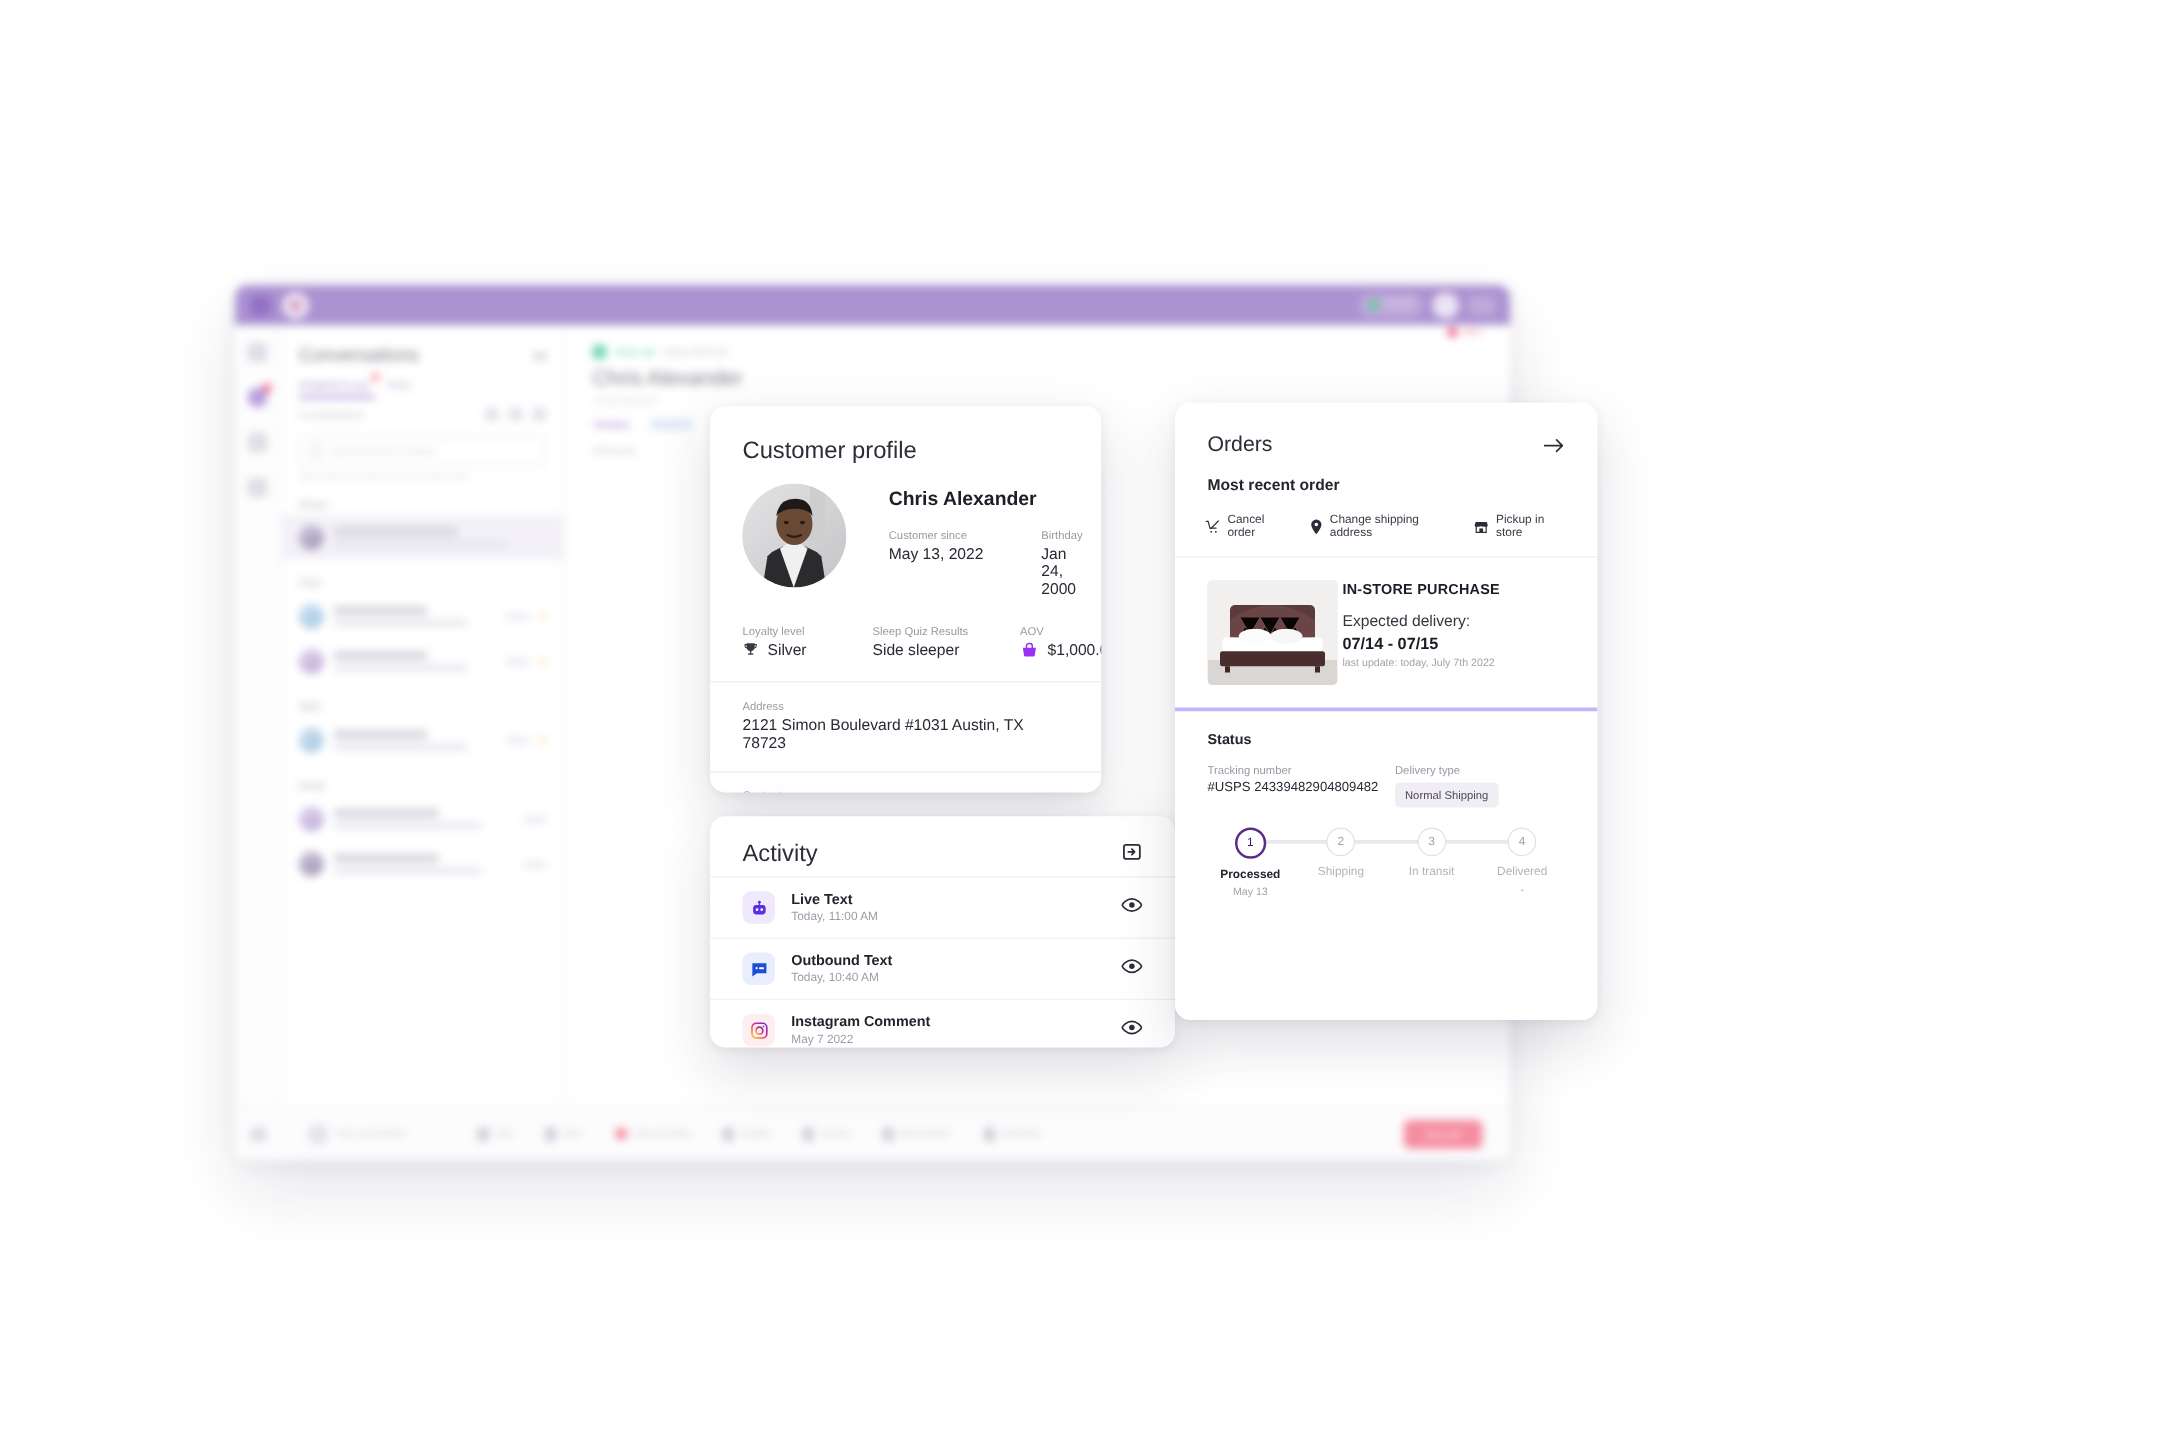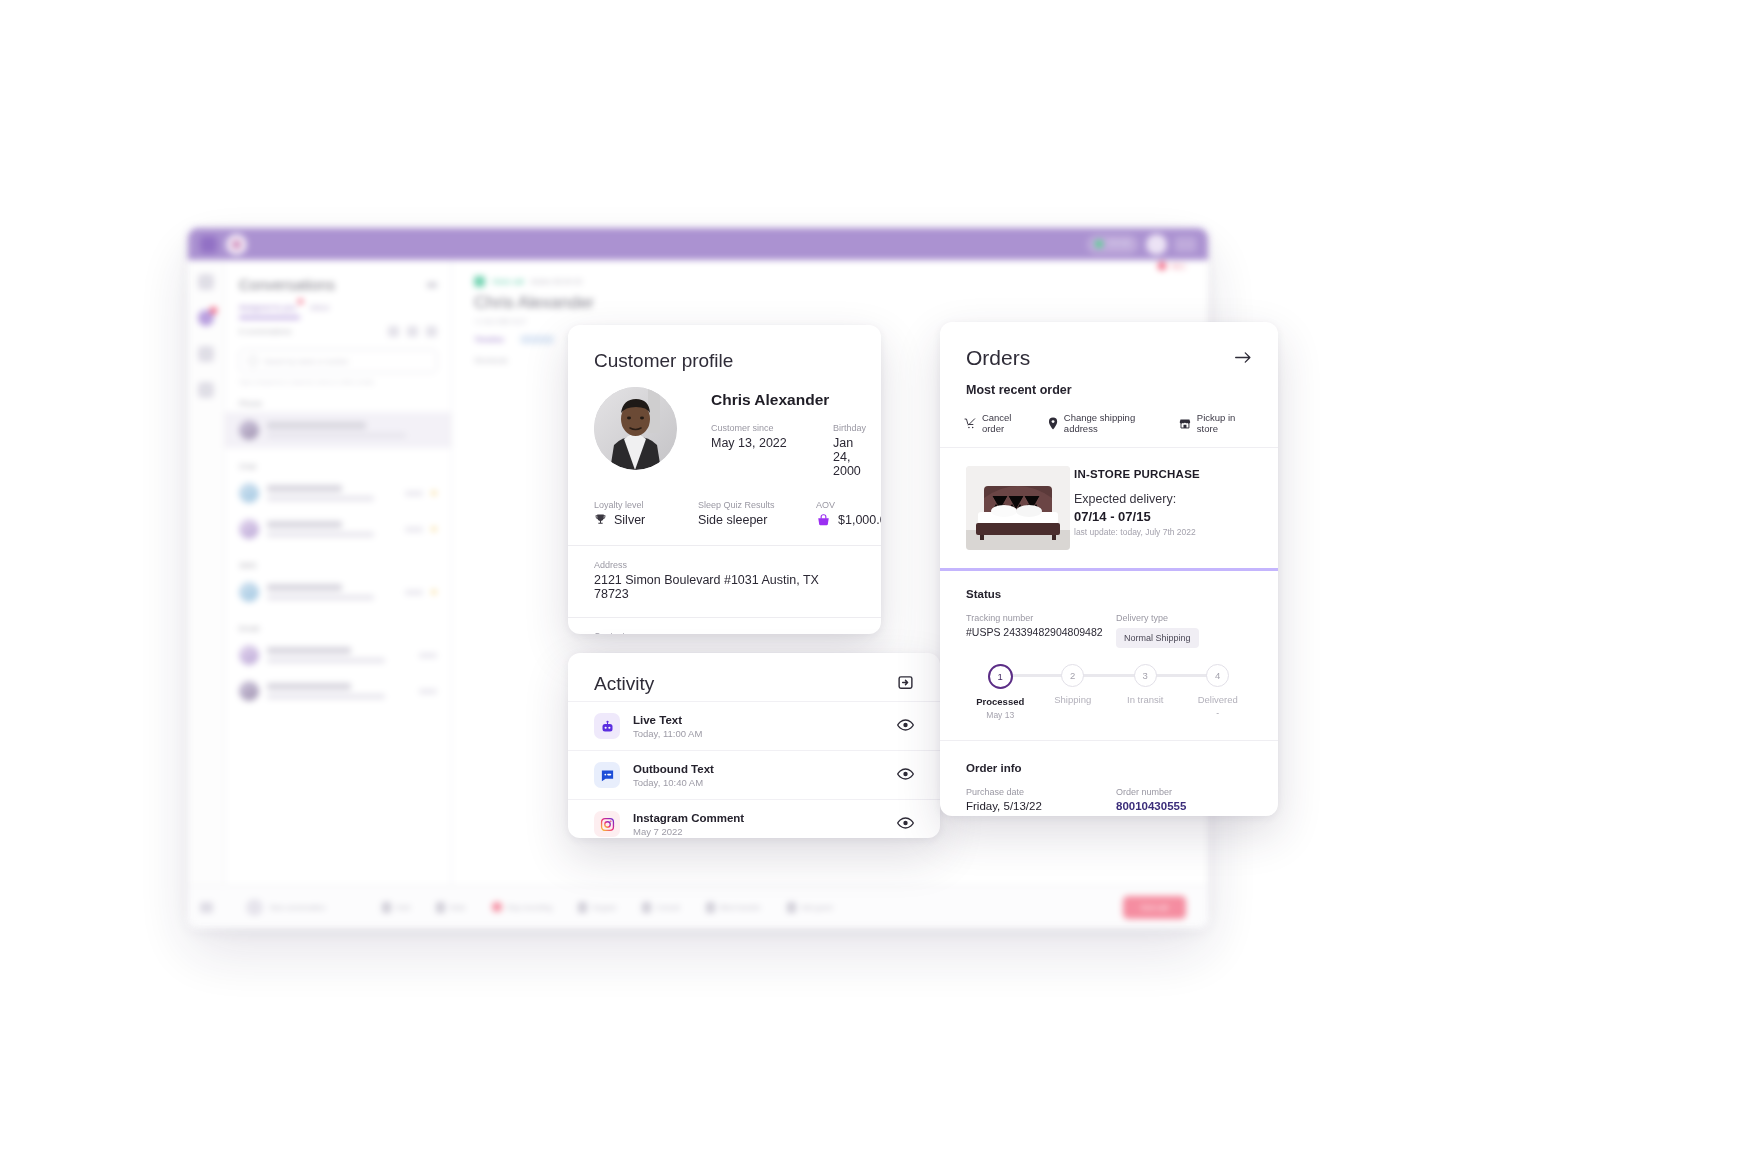--- a/index.html
+++ b/index.html
@@ -166,21 +166,21 @@
   .ac-ic.sms{background:#e8eefc;}
   .ac-ic.ig{background:#fdeef0;}
   .ac-txt{flex:1;min-width:0;}
   .ac-nm{font-size:11.5px;color:#25222d;font-weight:700;}
   .ac-tm{font-size:9.5px;color:#9d9ba6;margin-top:2px;}
   .eye{flex:none;}
 
   
   #orders-card{left:940px;top:322px;width:338px;height:494px;}
   .or-head{padding:24px 26px 0;display:flex;align-items:flex-start;}
-  .or-title{font-size:21px;color:#2f2c38;}
+  .or-title{font-size:17px;color:#2f2c38;}
   .or-arrow{margin-left:auto;margin-top:4px;}
   .or-sub{padding:13px 26px 0;font-size:12.5px;color:#26232e;font-weight:700;}
   .or-actions{display:flex;align-items:center;gap:16px;padding:15px 24px 13px;
     border-bottom:1px solid #efeef2;}
   .or-act{display:flex;align-items:center;gap:6px;}
   .or-act span{font-size:9.5px;color:#3b3845;}
   .or-prod{display:flex;gap:4px;padding:18px 26px 18px;
     border-bottom:3px solid #c4b5fd;}
   .or-img{width:104px;height:84px;border-radius:4px;flex:none;overflow:hidden;
     background:#eceaea;position:relative;}
@@ -664,28 +664,13 @@
       <div class="sdate"></div>
     </div>
     <div class="step">
 
       <div class="bub">4</div>
       <div class="slbl">Delivered</div>
       <div class="sdate">-</div>
     </div>
   </div>
 
-  <div class="or-info">
-    <div class="or-sec">
-      <div class="or-sec-t">Order info</div>
-      <div class="or-2col">
-        <div class="a">
-          <div class="lbl">Purchase date</div>
-          <div class="pdate">Friday, 5/13/22</div>
-        </div>
-        <div class="b">
-          <div class="lbl">Order number</div>
-          <div class="ordernum">80010430555</div>
-        </div>
-      </div>
-    </div>
-  </div>
 </div>
 
 </body></html>

